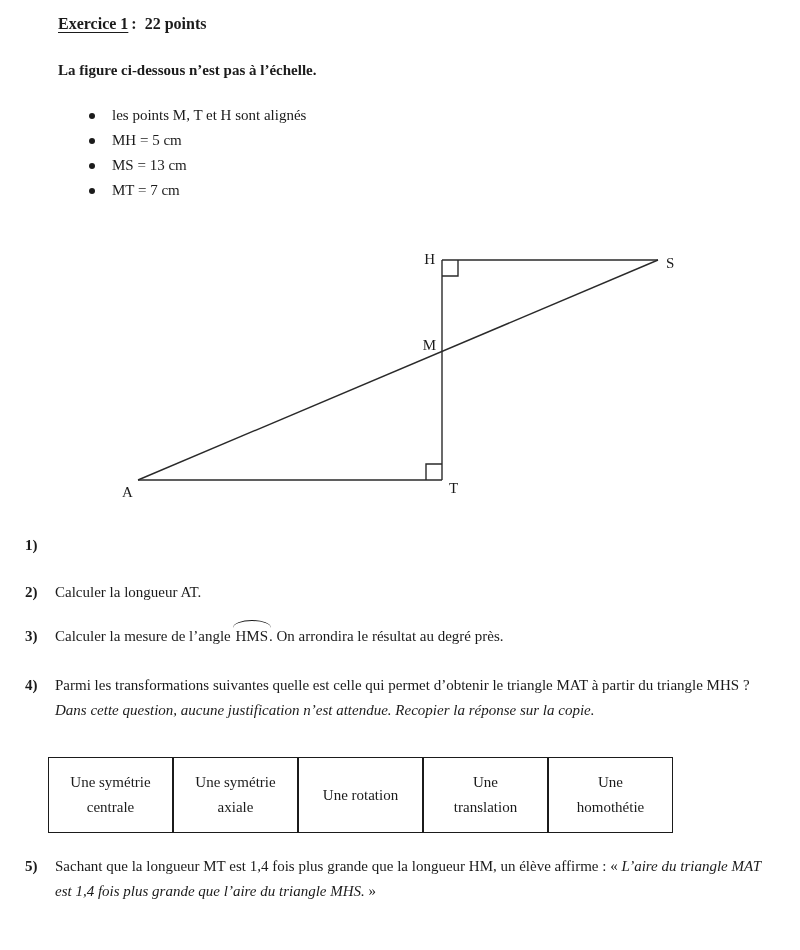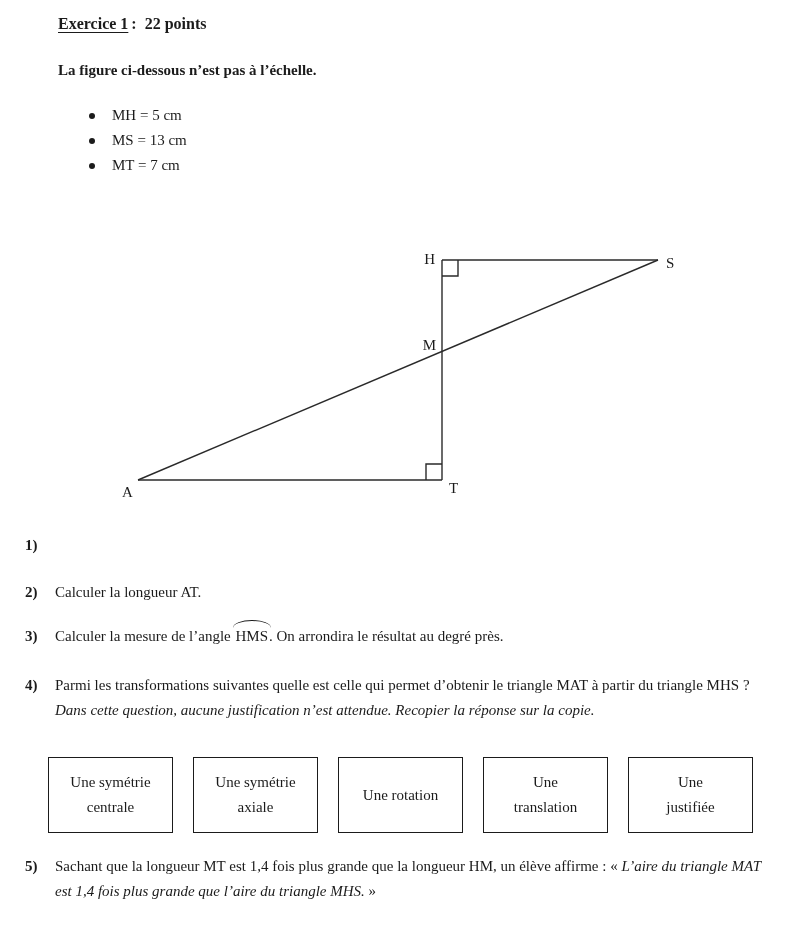--- a/index.html
+++ b/index.html
@@ -54,21 +54,21 @@
   .it { font-style: italic; }
   .angle-hat { position: relative; display: inline-block; padding: 0 1px; }
   .angle-hat::before {
     content: ""; position: absolute; left: -2px; right: -2px;
     top: -4px; height: 7px;
     border-top: 1.4px solid #1b1b1b;
     border-radius: 50% 50% 0 0 / 100% 100% 0 0;
   }
   .choices {
     position: absolute; left: 48px; top: 757px;
-    display: flex; gap: 20px;
+    display: flex; 
   }
   .choice-box {
     width: 125px; height: 76px;
     border: 1.6px solid #1b1b1b;
     display: flex; flex-direction: column;
     align-items: center; justify-content: center;
     text-align: center; line-height: 25px;
     background: #ffffff;
   }
   .choice-line:empty { display: none; }
@@ -78,20 +78,21 @@
 
 <div class="page">
 
   <div class="title">
     <span class="title-main">Exercice 1</span><span class="title-sep">:</span><span>22 points</span>
   </div>
 
   <div class="intro">La figure ci-dessous n’est pas à l’échelle.</div>
 
   <ul class="bullets">
+    <li>les points M, T et H sont alignés</li>
     <li>MH = 5 cm</li>
     <li>MS = 13 cm</li>
     <li>MT = 7 cm</li>
   </ul>
 
   <svg class="figure-svg" viewBox="0 0 800 950">
     <g stroke="#2a2a2a" stroke-width="1.4" fill="none">
       <line x1="442" y1="260" x2="442" y2="480"></line>
       <line x1="138" y1="480" x2="442" y2="480"></line>
       <line x1="138" y1="480" x2="658" y2="260"></line>
@@ -137,21 +138,21 @@
     <div class="choice-box">
       <span class="choice-line">Une rotation</span>
 
     </div>
     <div class="choice-box">
       <span class="choice-line">Une</span>
       <span class="choice-line">translation</span>
     </div>
     <div class="choice-box">
       <span class="choice-line">Une</span>
-      <span class="choice-line">justifiée</span>
+      <span class="choice-line">homothétie</span>
     </div>
   </div>
 
   <div class="q q-5">
     <span class="qnum">5)</span>
     <span>Sachant que la longueur MT est 1,4 fois plus grande que la longueur HM, un élève affirme : « </span><span class="it">L’aire du triangle MAT est 1,4 fois plus grande que l’aire du triangle MHS.</span><span> »</span>
   </div>
 
 
 </div>

